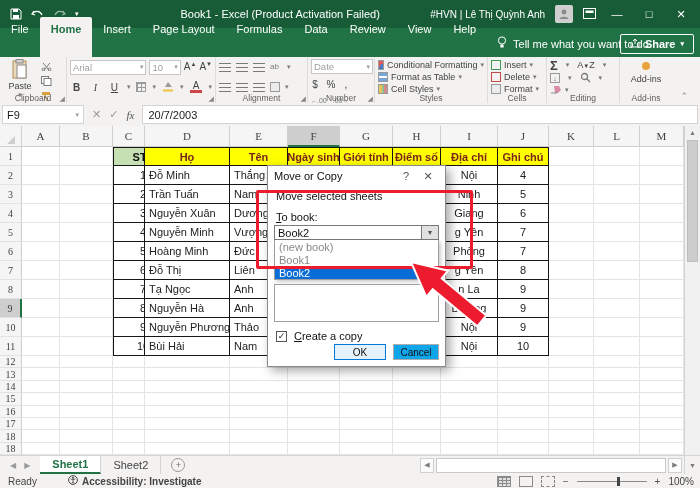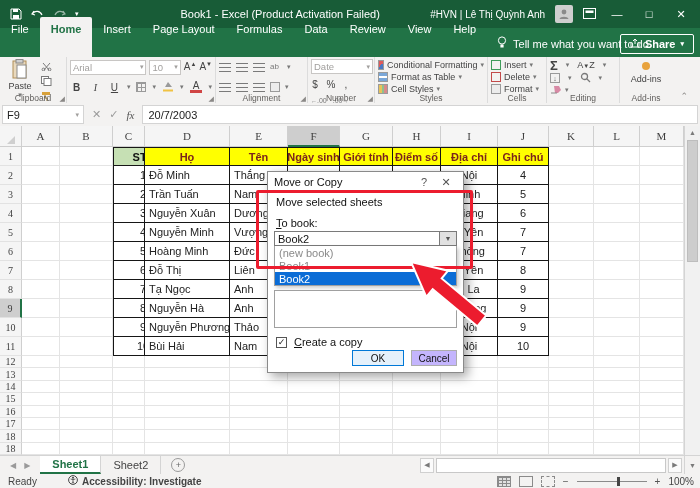--- a/index.html
+++ b/index.html
@@ -78,38 +78,38 @@
   
   .statusbar{position:absolute;left:0;top:474px;width:700px;height:14px;background:#f3f2f1;display:flex;align-items:center;font-size:10px;color:#444;}
   .sb-ready{padding-left:8px;width:60px;}
   .sb-acc{display:flex;align-items:center;gap:4px;font-weight:bold;}
   .sb-right{margin-left:auto;display:flex;align-items:center;gap:8px;padding-right:6px;}
   .viewico{width:14px;height:11px;border:1px solid #8a8a8a;box-sizing:border-box;}
   .viewico.grid{background:repeating-linear-gradient(90deg,#8a8a8a 0 1px,transparent 1px 4px),repeating-linear-gradient(#8a8a8a 0 1px,transparent 1px 3px);background-color:#e1e1e1;}
   .ztrack{width:70px;height:1px;background:#8a8a8a;position:relative;}
   .zhandle{position:absolute;left:58%;top:-4px;width:3px;height:9px;background:#444;}
   
-  .dialog{position:absolute;left:267px;top:171px;width:197px;height:202px;background:#fff;border:1px solid #8a8a8a;
+  .dialog{position:absolute;left:267px;top:165px;width:179px;height:202px;background:#fff;border:1px solid #8a8a8a;
           box-sizing:border-box;box-shadow:4px 4px 10px rgba(0,0,0,.35);font-size:11px;color:#111;}
   .dtitle{height:20px;display:flex;align-items:center;padding:0 6px;}
   .dtitle .txt{flex:1;}
   .dtitle .dbtn{width:22px;text-align:center;color:#555;font-size:11px;}
   .dsub{padding:4px 8px 0 8px;}
   .dlabel{padding:9px 8px 2px 8px;}
   .dcombo{margin:0 6px;height:15px;border:1px solid #7a7a7a;display:flex;align-items:center;box-sizing:border-box;}
   .dcombo .val{flex:1;padding-left:3px;}
   .dcombo .btn{width:16px;align-self:stretch;background:#e1e1e1;border-left:1px solid #7a7a7a;display:flex;align-items:center;justify-content:center;font-size:7px;color:#555;}
   .dlist{margin:0 6px;border:1px solid #a0a0a0;border-top:none;background:#fff;box-shadow:2px 2px 4px rgba(0,0,0,.2);}
   .dopt{height:13px;display:flex;align-items:center;padding-left:4px;color:#8a8a8a;}
   .dopt.selected{background:#0a6cd6;color:#fff;}
   .dempty{margin:4px 6px 0 6px;height:36px;border:1px solid #a0a0a0;background:#fff;}
   .dcheck{display:flex;align-items:center;gap:7px;padding:8px 8px 0 8px;}
   .cbox{width:11px;height:11px;border:1px solid #555;background:#fff;display:flex;align-items:center;justify-content:center;font-size:9px;color:#222;box-sizing:border-box;}
   .dbuttons{position:absolute;right:6px;bottom:6px;display:flex;gap:7px;}
-  .dbtn2{width:52px;height:16px;background:#c4b5fd;border:1px solid #adadad;font-size:10px;color:#111;
+  .dbtn2{width:52px;height:16px;background:#0ea5e9;border:1px solid #adadad;font-size:10px;color:#111;
          display:flex;align-items:center;justify-content:center;box-sizing:border-box;font-family:inherit;}
   .dbtn2.default{border:1px solid #0078d7;background:#e5f1fb;}
   
   .redrect{position:absolute;left:256px;top:190px;width:211px;height:73px;border:3px solid #ec1c2e;border-radius:2px;pointer-events:none;}
 </style>
 </head>
 <body>
 
 <div id="app">
 

